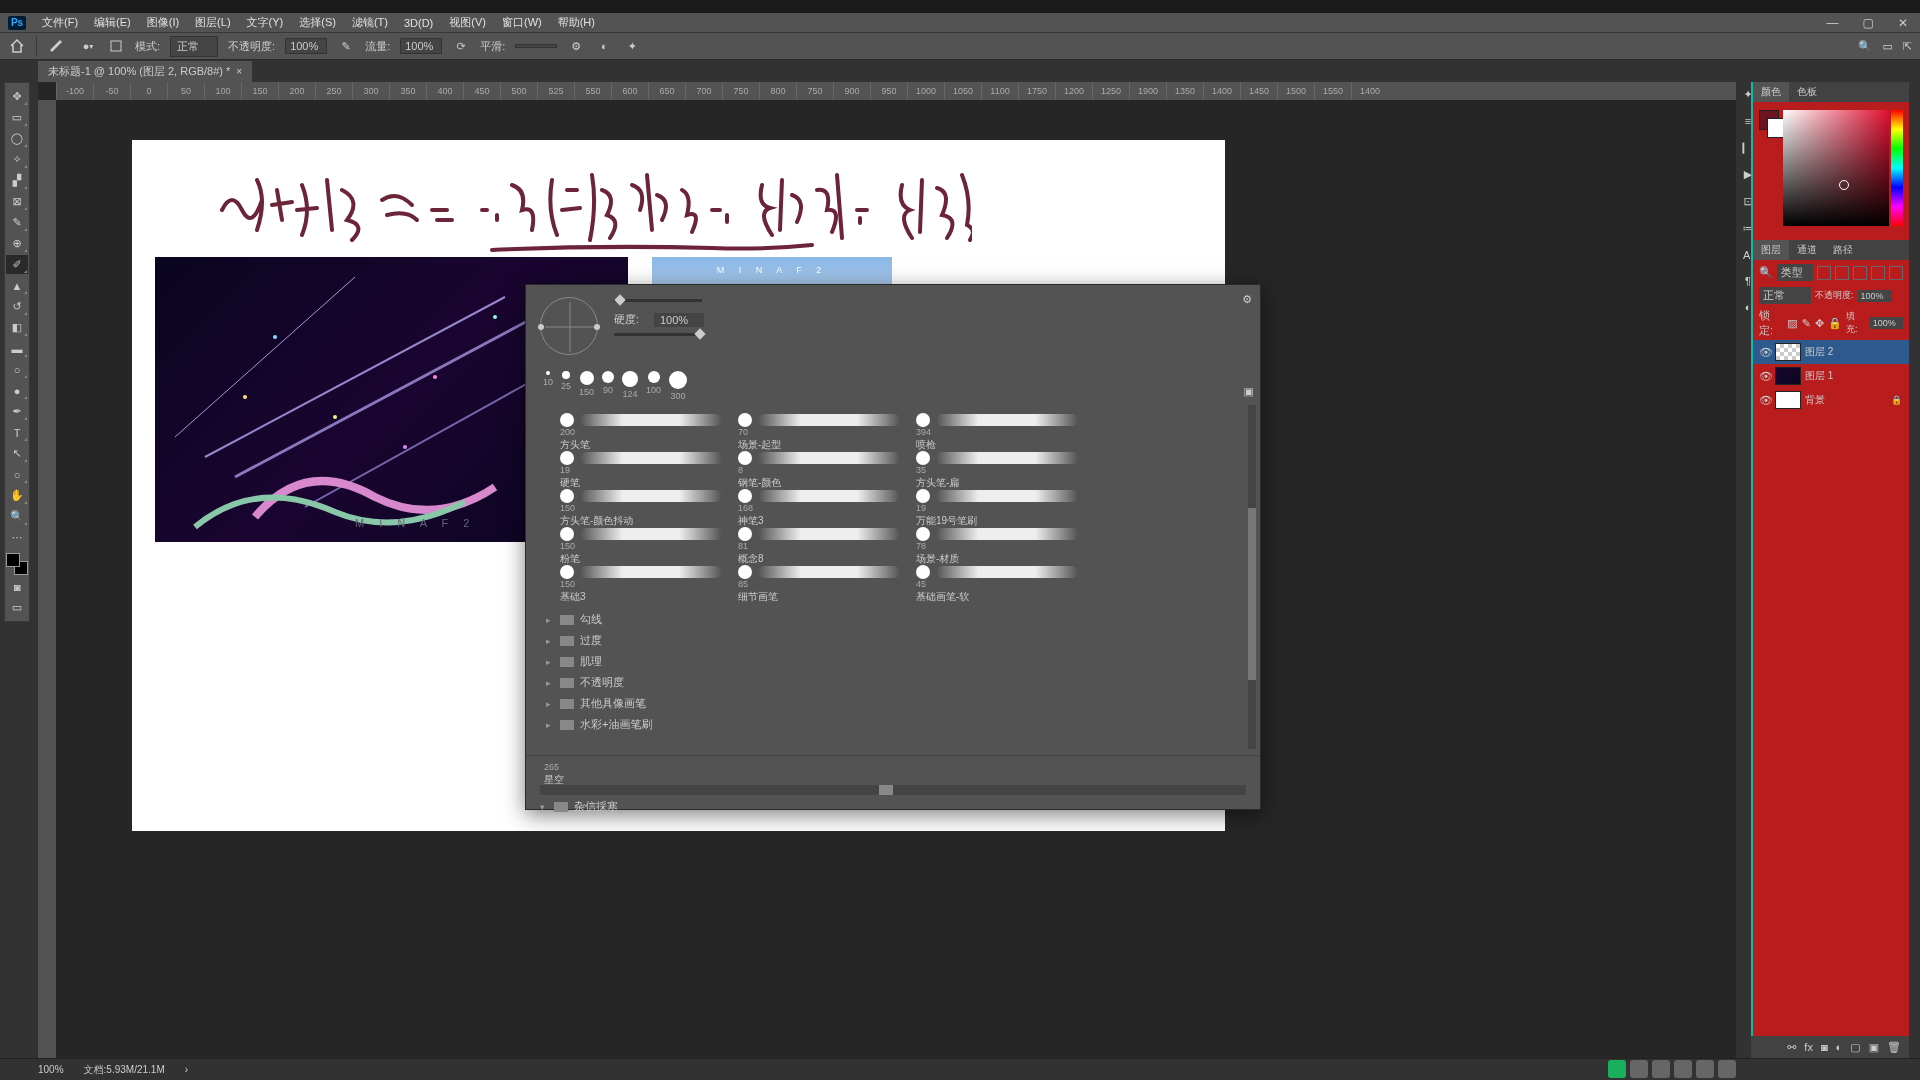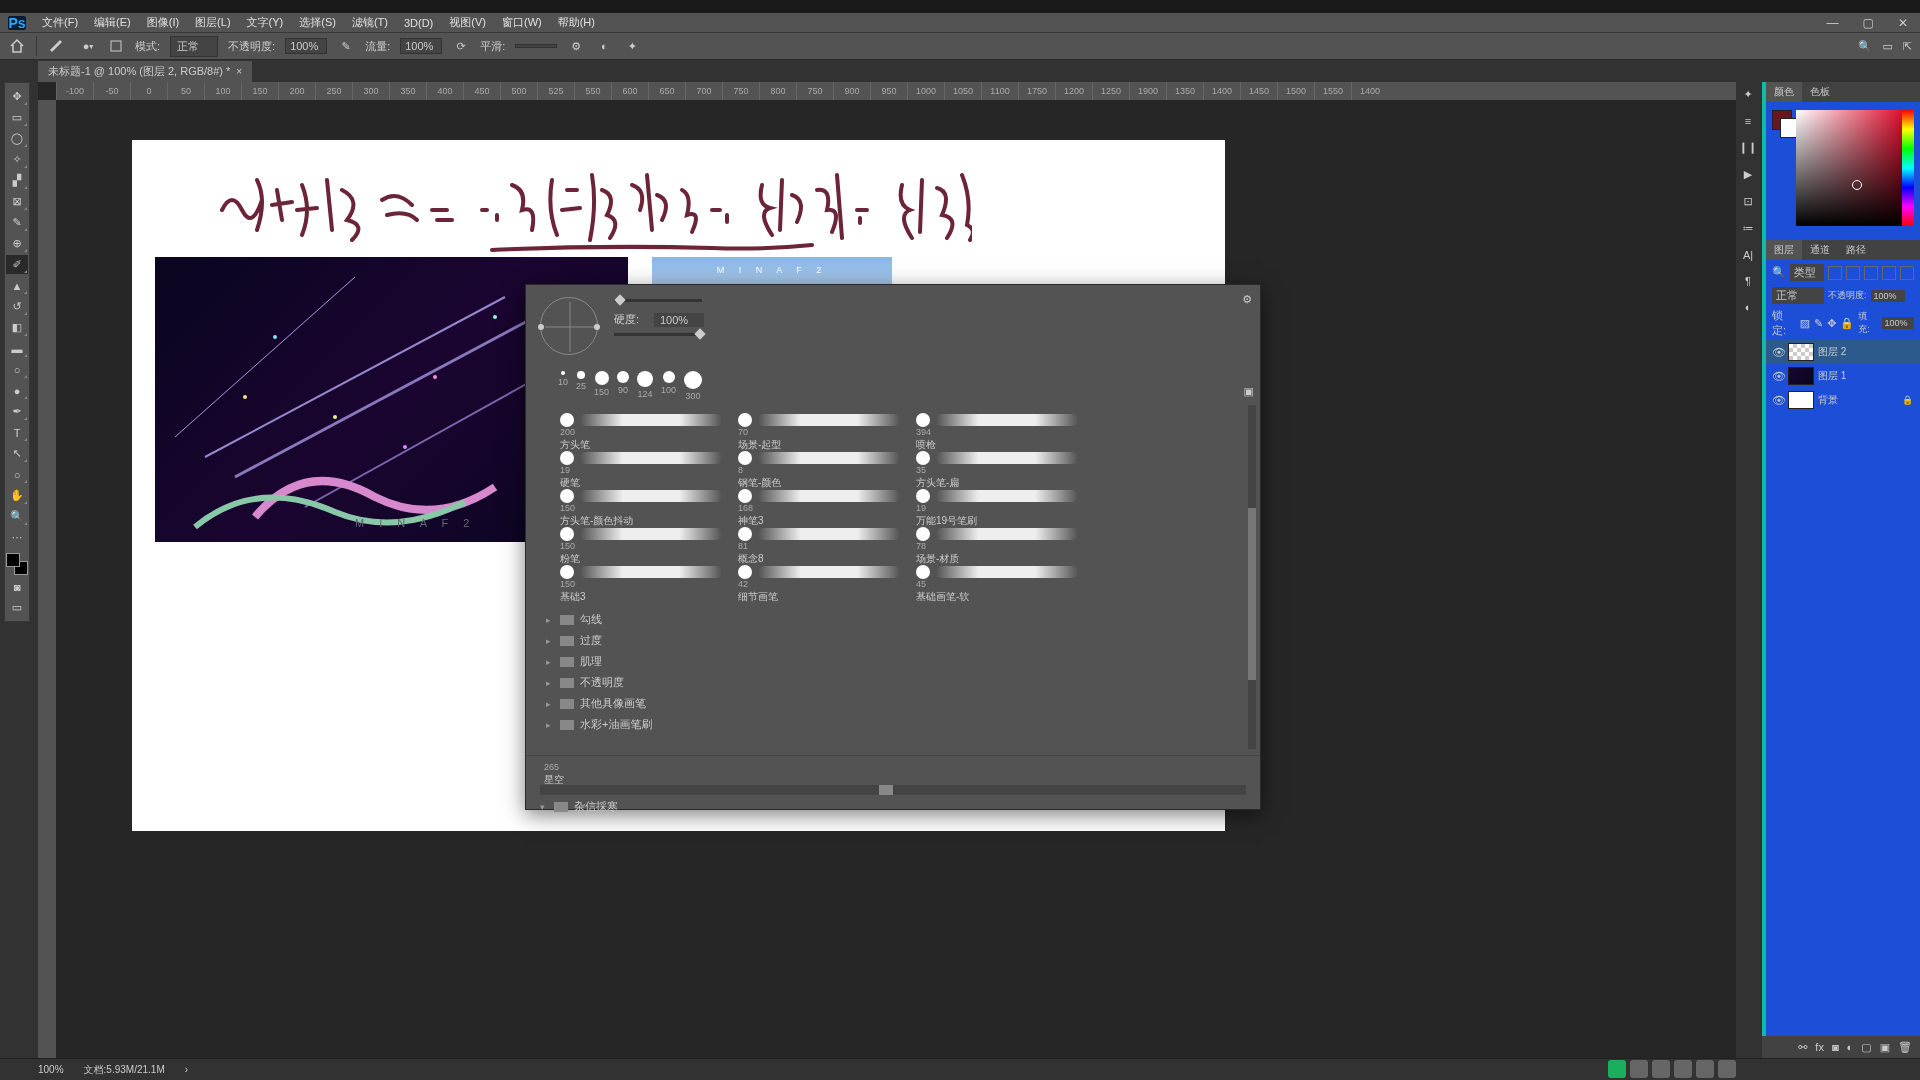--- a/index.html
+++ b/index.html
@@ -1,19 +1,19 @@
 <!DOCTYPE html>
 <html><head>
 <meta charset="utf-8">
 <style>
 *{margin:0;padding:0;box-sizing:border-box;font-family:"Microsoft YaHei",sans-serif;font-size:11px;color:#ccc}
 body{background:#323232;width:1920px;height:1080px;overflow:hidden;position:relative}
 .titlebar{height:13px;background:#1a1a1a}
 .menubar{height:19px;background:#535353;display:flex;align-items:center;padding-left:8px;gap:4px}
-.menubar .logo{width:18px;height:14px;background:#001d36;border-radius:2px;margin-right:6px;display:flex;align-items:center;justify-content:center;color:#31a8ff;font-size:14px;font-weight:bold}
+.menubar .logo{width:18px;height:14px;background:#001d36;border-radius:2px;margin-right:6px;display:flex;align-items:center;justify-content:center;color:#31a8ff;font-size:10px;font-weight:bold}
 .menubar span{padding:2px 6px;color:#e0e0e0;cursor:pointer}
 .win-controls{position:absolute;right:6px;top:14px;display:flex;gap:12px}
 .win-controls span{color:#ccc;font-size:12px;cursor:pointer}
 .optionbar{height:28px;background:#535353;border-top:1px solid #383838;border-bottom:1px solid #2a2a2a;display:flex;align-items:center;padding-left:8px;gap:10px}
 .home-icon{width:18px;height:18px;display:flex;align-items:center;justify-content:center}
 .brush-icon{width:22px;height:22px}
 .optionbar .sep{width:1px;height:20px;background:#3a3a3a}
 .opt-label{color:#ccc}
 .opt-select{background:#444;padding:2px 18px 2px 6px;border:1px solid #333;position:relative}
 .opt-input{background:#444;padding:1px 4px;border:1px solid #333;width:42px;text-align:left}
@@ -43,42 +43,42 @@
 .angle-widget{width:58px;height:58px;border:1px solid #888;border-radius:50%;position:relative}
 .angle-widget .cross{position:absolute;inset:0}
 .angle-widget .dot{width:6px;height:6px;background:#ccc;border-radius:50%;position:absolute}
 .bp-sliders{flex:1}
 .sl-row{display:flex;align-items:center;gap:10px;margin-bottom:6px}
 .sl-label{width:30px}
 .sl-val{background:#444;padding:1px 6px;width:50px}
 .sl-track{width:88px;height:3px;background:#333;position:relative;margin-top:2px}
 .sl-thumb{position:absolute;width:8px;height:8px;background:#ccc;top:-3px;transform:rotate(45deg)}
 .bp-gear{position:absolute;right:8px;top:8px}
-.preset-row{display:flex;gap:8px;padding:4px 32px}
+.preset-row{display:flex;gap:8px;padding:4px 17px}
 .preset{text-align:center}
 .preset .dot{width:16px;height:16px;background:#fff;border-radius:50%;margin:0 auto 2px}
 .preset .lbl{font-size:9px;color:#aaa}
 .brush-grid{padding:6px 30px 0 30px;height:200px;overflow:hidden}
 .br-row{display:flex;gap:8px;margin-bottom:2px}
 .br-item{width:170px;height:36px;display:flex;flex-direction:column;padding:2px 4px;cursor:pointer}
 .br-item .top{display:flex;align-items:center;gap:6px;height:18px}
 .br-item .tip{width:14px;height:14px;background:#fff;border-radius:50%}
 .br-item .stroke{flex:1;height:12px;background:linear-gradient(90deg,transparent,#eee 30%,#eee 70%,transparent);border-radius:6px}
 .br-item .sz{font-size:9px;color:#aaa}
 .br-item .name{font-size:10px;color:#ccc;margin-top:1px}
 .folder-list{padding:4px 20px}
 .folder{display:flex;align-items:center;gap:6px;padding:3px 0;cursor:pointer}
 .folder .arr{width:8px;font-size:9px;color:#999}
 .folder .ficon{width:14px;height:10px;background:#888}
 .bp-bottom{position:absolute;bottom:0;left:0;right:0;height:54px;padding:4px 14px;border-top:1px solid #444}
 .bp-scroll{position:absolute;bottom:14px;left:14px;right:14px;height:10px;background:#444}
 .bp-scroll .thumb{position:absolute;left:48%;width:14px;height:10px;background:#888}
 .side-icons{position:absolute;right:160px;top:82px;width:24px;display:flex;flex-direction:column;gap:14px;padding-top:6px;align-items:center}
 .side-icons span{cursor:pointer;color:#ccc}
-.right-panels{position:absolute;right:0;top:82px;width:158px;bottom:22px;background:#1d4ed8;border-left:4px solid #14b8a6}
+.right-panels{position:absolute;right:11px;top:82px;width:158px;bottom:22px;background:#b91c1c;border-left:2px solid #14b8a6}
 .panel-tabs{display:flex;background:#424242;height:20px}
 .panel-tabs span{padding:3px 8px;font-size:10px;cursor:pointer}
 .panel-tabs span.active{background:#535353}
 .color-panel{height:138px;padding:6px;position:relative}
 .color-box{width:20px;height:20px;background:#6b1520;border:1px solid #222;position:absolute;left:6px;top:8px}
 .color-box2{width:20px;height:20px;background:#fff;border:1px solid #222;position:absolute;left:14px;top:16px}
 .sat-field{position:absolute;left:30px;top:8px;width:106px;height:116px;background:linear-gradient(to top,#000,transparent),linear-gradient(to right,#fff,#e01030)}
 .hue-strip{position:absolute;right:6px;top:8px;width:12px;height:116px;background:linear-gradient(to bottom,#f00,#ff0,#0f0,#0ff,#00f,#f0f,#f00)}
 .sat-cursor{position:absolute;width:10px;height:10px;border:1px solid #fff;border-radius:50%;left:56px;top:70px}
 .layer-tabs{display:flex;background:#424242;height:20px}
@@ -477,21 +477,21 @@
             <span class="sz">150</span>
           </div>
           <div class="name">基础3</div>
         </div>
         <div class="br-item">
           <div class="top">
             <div class="tip"></div>
             <div class="stroke"></div>
           </div>
           <div style="display:flex;gap:4px">
-            <span class="sz">42</span>
+            <span class="sz">85</span>
           </div>
           <div class="name">细节画笔</div>
         </div>
         <div class="br-item">
           <div class="top">
             <div class="tip"></div>
             <div class="stroke"></div>
           </div>
           <div style="display:flex;gap:4px">
             <span class="sz">45</span>

